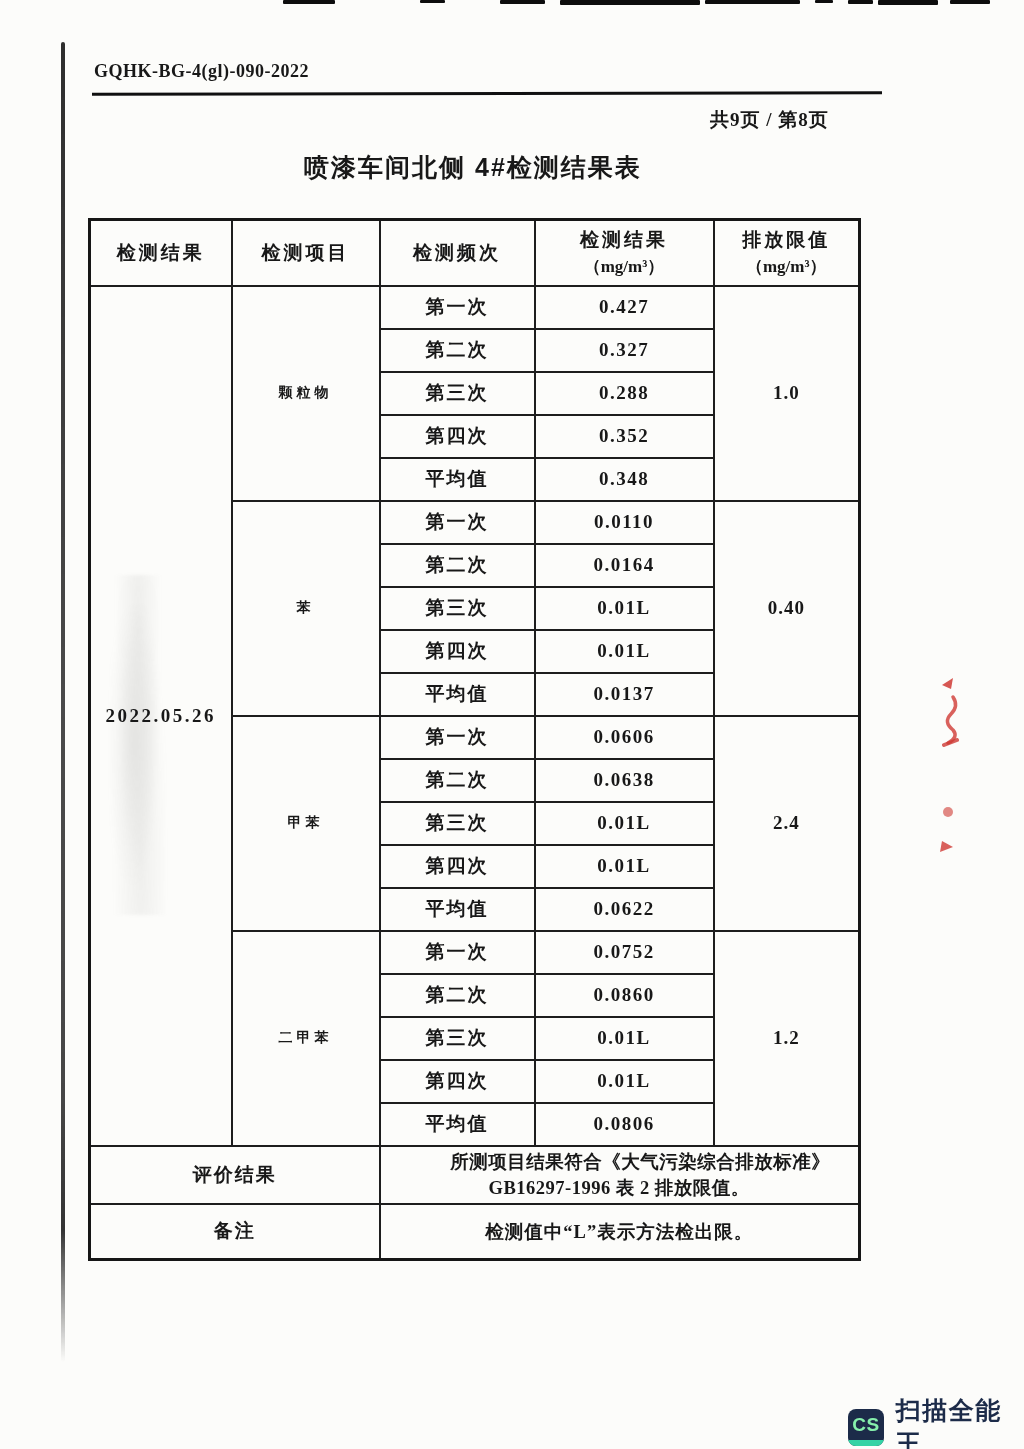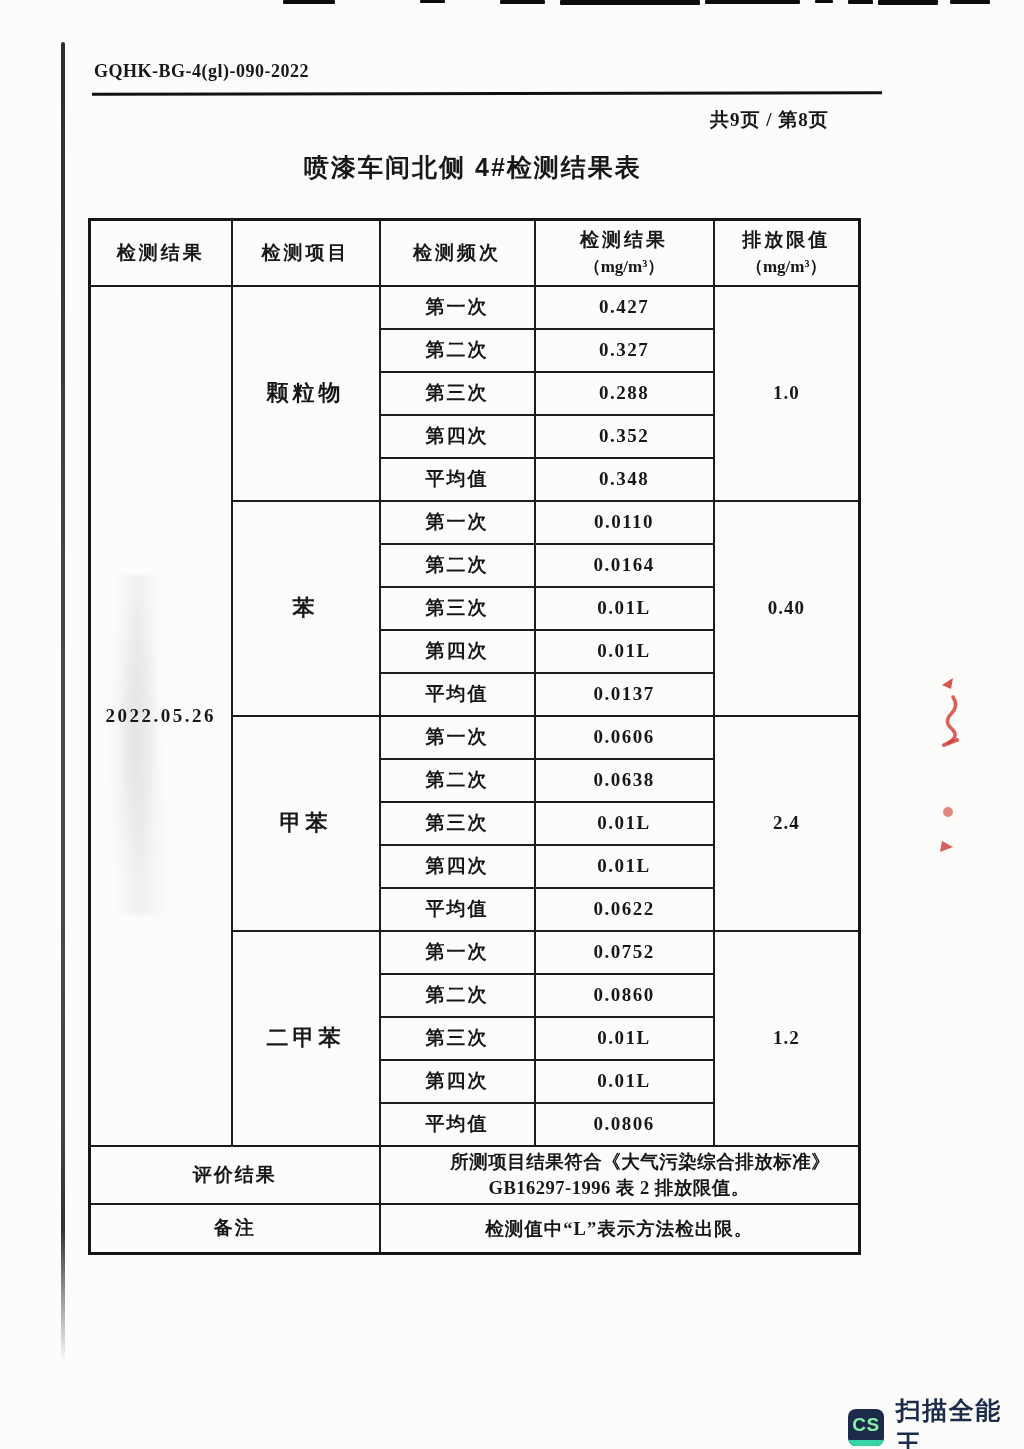--- a/index.html
+++ b/index.html
@@ -61,26 +61,26 @@
   .report-table th, .report-table td {
     border:2px solid #1d1d1d; text-align:center; vertical-align:middle;
     padding:0; overflow:hidden;
   }
   .report-table thead tr { height:66px; }
   .report-table tbody.data-rows tr { height:43px; }
   th .h-label { font-size:19px; font-weight:700; letter-spacing:3px; }
   th .h-unit  { font-size:17px; font-weight:700; letter-spacing:0; margin-top:2px; }
   th .h-unit:empty { display:none; }
   .date-cell  { font-size:19px; font-weight:700; letter-spacing:2.5px; }
-  .item-cell  { font-size:22px; font-weight:700; letter-spacing:4px; }
+  .item-cell  { font-size:14px; font-weight:700; letter-spacing:4px; }
   .freq-cell  { font-size:19px; font-weight:700; letter-spacing:2px; }
   .value-cell { font-size:19px; font-weight:700; letter-spacing:1.5px; }
   .limit-cell { font-size:19px; font-weight:700; letter-spacing:1px; }
   tr.summary-eval   { height:58px; }
-  tr.summary-remark { height:50px; }
+  tr.summary-remark { height:56px; }
   .sum-label { font-size:19px; font-weight:700; letter-spacing:2px;margin-top:45px; }
   .sum-content { text-align:left; font-size:18.5px; font-weight:700;
     line-height:26px; padding:2px 6px 2px 6px; letter-spacing:.5px; }
   .sum-content .indent { text-indent:42px; }
   .sum-content-center { text-align:center; font-size:18.5px; font-weight:700;
     letter-spacing:1px; }
 
   
   .brand { position:absolute; left:848px; top:1394px; display:flex; align-items:center; }
   .badge {

